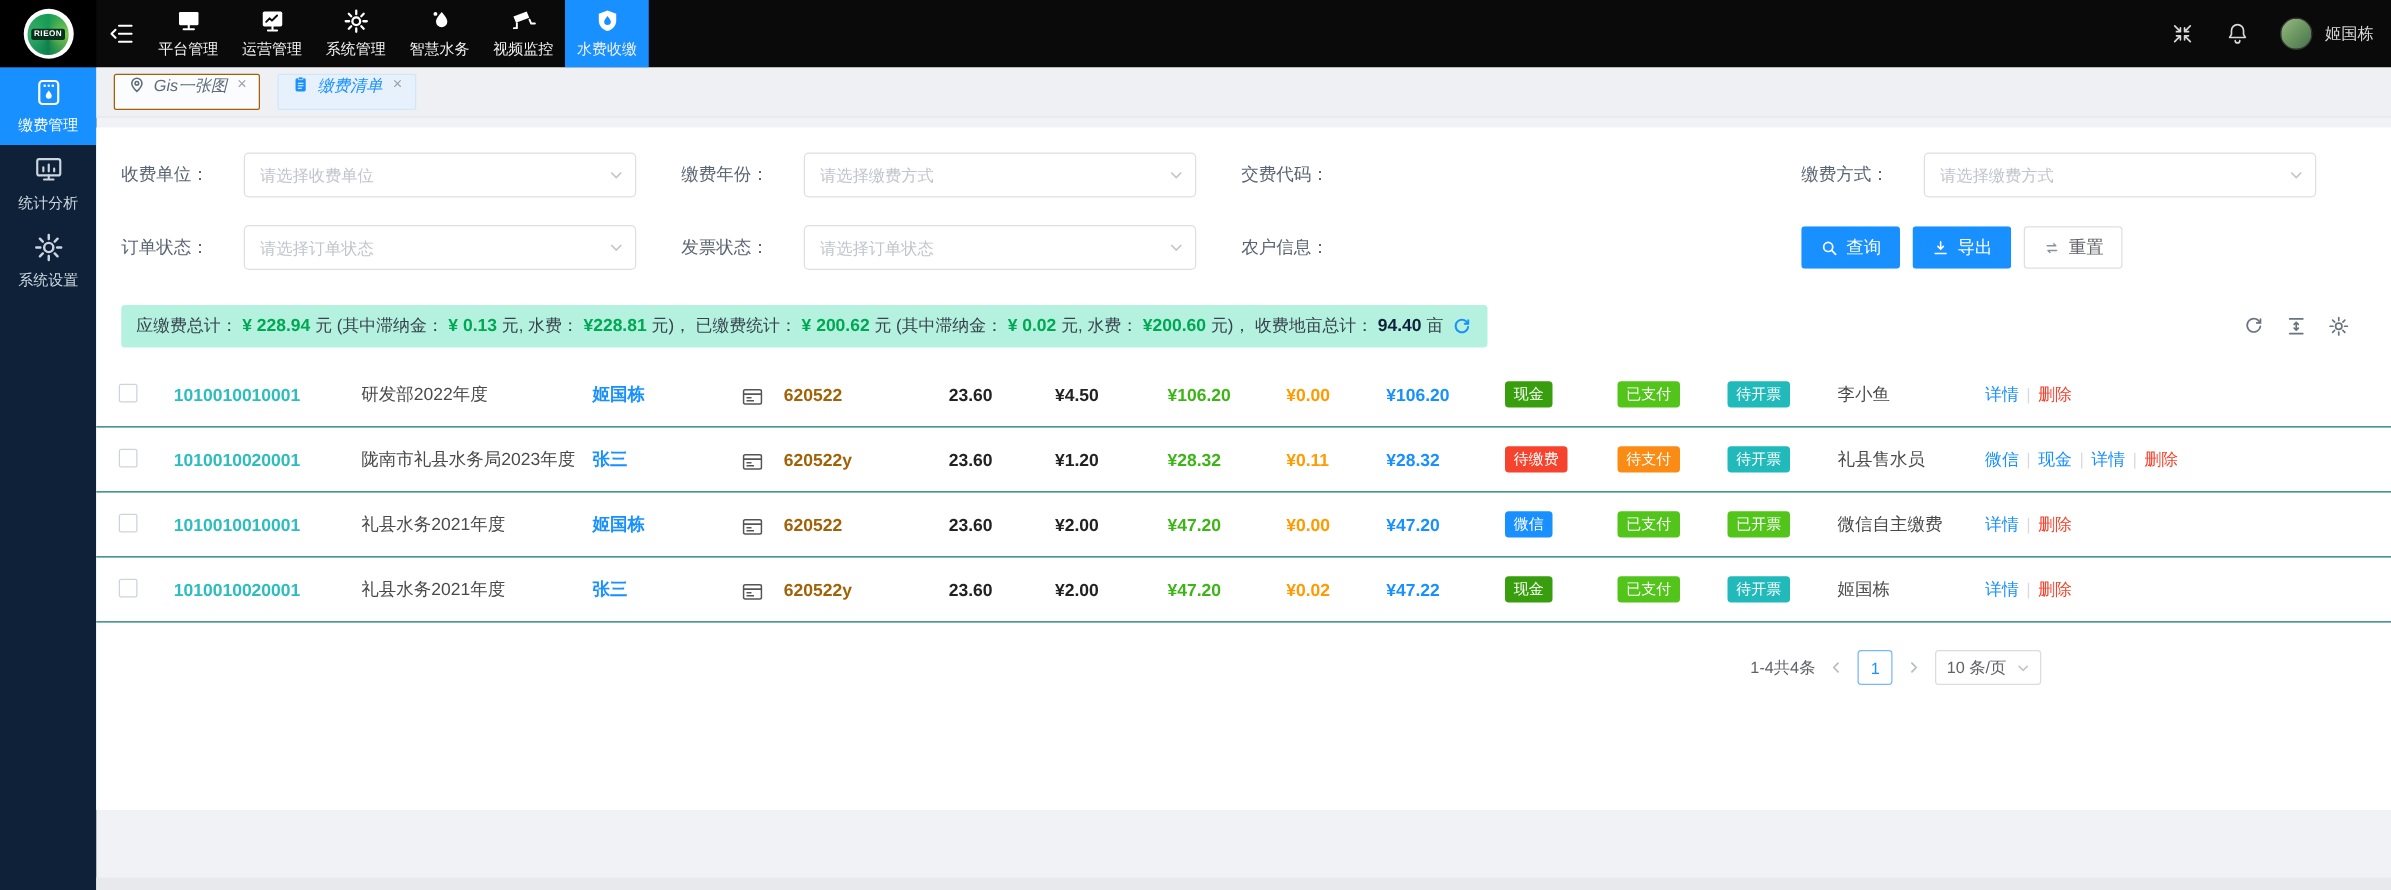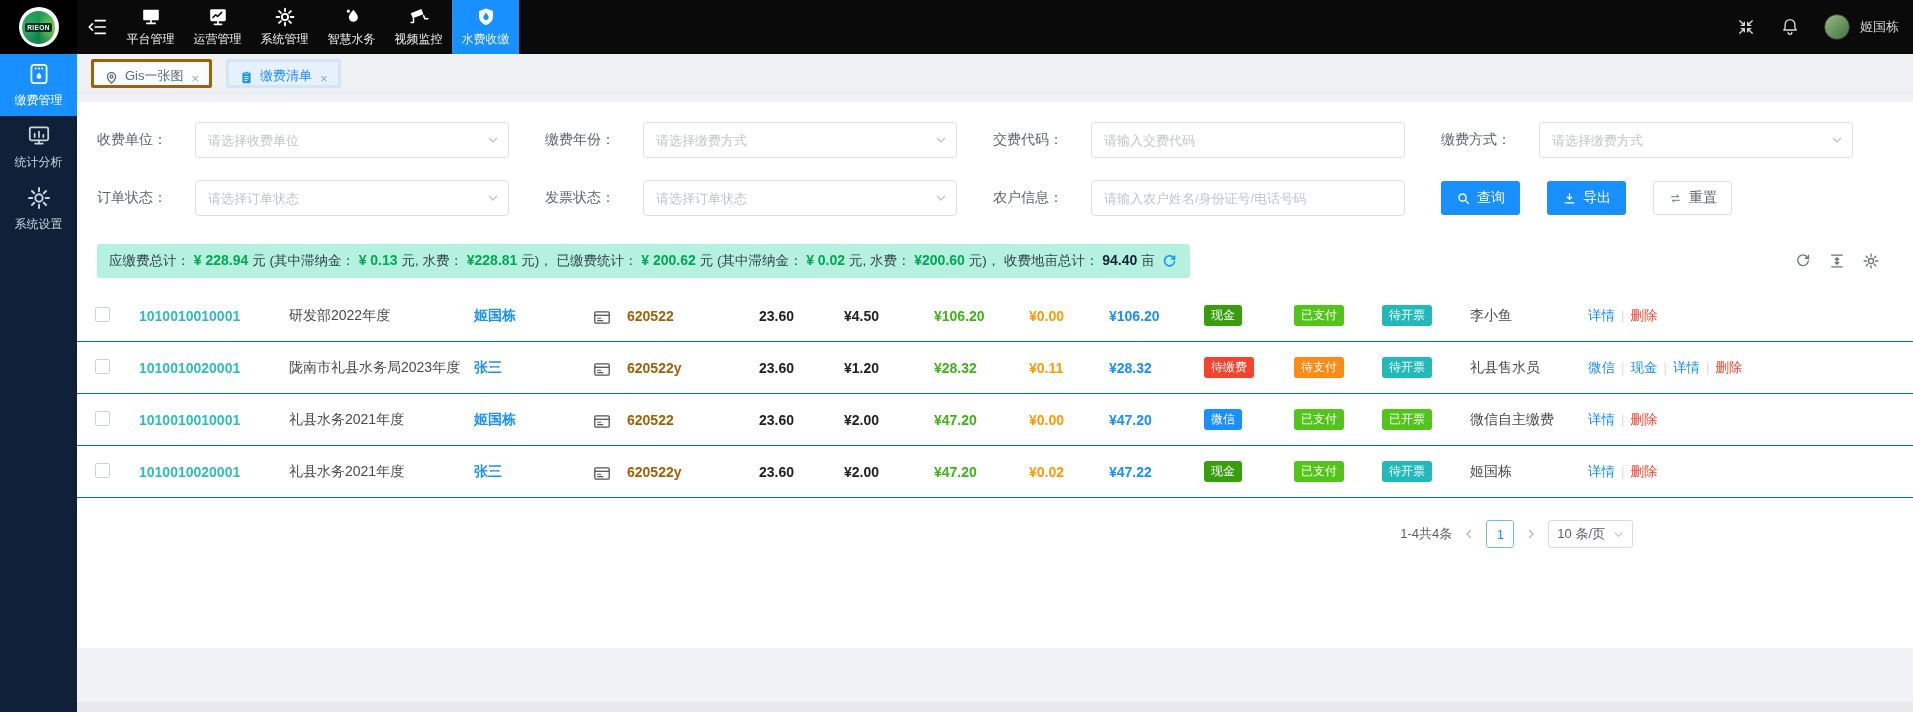--- a/index.html
+++ b/index.html
@@ -27,36 +27,36 @@
   .layout { display:flex; height:658px; }
   .sidebar { width:77px; background:#0e2138; flex:none; }
   .side-item { height:62px; display:flex; flex-direction:column; align-items:center; justify-content:center; gap:5px; cursor:pointer; }
   .side-item .lbl { font-size:12px; color:#cdd6e0; white-space:nowrap; }
   .side-item.active { background:#1890ff; }
   .side-item.active .lbl { color:#fff; }
   .main { flex:1; display:flex; flex-direction:column; min-width:0; }
 
   
   .tabbar { height:40px; background:#eef0f4; border-bottom:1px solid #e4e7ed; display:flex; align-items:center; padding-left:14px; gap:14px; }
-  .tab { height:29px; display:flex; align-items:flex-end; gap:6px; padding:0 10px; background:#fbfcfd; border:3px solid #a16207; border-radius:2px; font-size:13px; color:#5f6b7a; cursor:pointer; white-space:nowrap; }
+  .tab { height:29px; display:flex; align-items:flex-start; gap:6px; padding:0 10px; background:#fbfcfd; border:1px solid #a16207; border-radius:2px; font-size:13px; color:#5f6b7a; cursor:pointer; white-space:nowrap;font-style:italic; }
   .tab.active { background:#e6f1fc; border-color:#d2e6fa; color:#1890ff; }
   .tab .close { font-size:13px; color:#9aa3ad; margin-left:2px; cursor:pointer; line-height:1; }
 
   
   .panel { background:#fff; margin-top:8px; height:546px; position:relative; }
 
   .filter-grid { display:grid; grid-template-columns:repeat(4,1fr); column-gap:36px; row-gap:22px; padding:20px 60px 0 20px; }
   .f-item { display:flex; align-items:center; }
   .f-label { width:84px; flex:none; text-align:left; margin-right:14px; font-size:14px; color:#5a6472; white-space:nowrap; }
   .f-control { position:relative; flex:1; }
   .f-control input { width:100%; height:36px; border:1px solid #dcdfe6; border-radius:4px; padding:0 30px 0 12px; font-size:13px; color:#606266; font-family:inherit; background:#fff; outline:none; }
   .f-control input::placeholder { color:#c0c4cc; }
   .f-control.plain input { padding-right:12px; }
   .chev { position:absolute; right:10px; top:13px; }
-  .btn-cell { display:flex; align-items:center; gap:27px; }
+  .btn-cell { display:flex; align-items:center; gap:10px; }
   .btn { height:34px; border-radius:3px; display:flex; align-items:center; gap:6px; padding:0 14px; font-size:14px; cursor:pointer; border:1px solid transparent; white-space:nowrap; }
   .btn.primary { background:#1890ff; color:#fff; }
   .btn.ghost { background:#fff; border-color:#dcdfe6; color:#606266; }
 
   
   .summary-row { display:flex; align-items:center; margin:28px 33px 0 20px; }
   .summary-bar { background:#b4f2df; border-radius:3px; height:34px; display:flex; align-items:center; padding:0 12px; font-size:13.5px; white-space:nowrap; }
   .summary-bar .sp-lab { color:#37424e; }
   .summary-bar .sp-grn { color:#00a854; font-weight:bold; font-size:14px; }
   .summary-bar .sp-num { color:#10223a; font-weight:bold; font-size:14px; }
@@ -233,21 +233,20 @@
         </div>
         <div class="f-item">
           <span class="f-label">缴费年份：</span>
           <div class="f-control"><input readonly="" placeholder="请选择缴费方式" style="">
             <svg class="chev" width="12" height="10" viewBox="0 0 12 10" fill="none" stroke="#c0c4cc" stroke-width="1.3">
                 <path d="M2 3l4 4 4-4"></path>
               </svg></div>
         </div>
         <div class="f-item">
           <span class="f-label">交费代码：</span>
-          <div class="f-control plain"><input placeholder="请输入交费代码" style=""></div>
         </div>
         <div class="f-item">
           <span class="f-label">缴费方式：</span>
           <div class="f-control"><input readonly="" placeholder="请选择缴费方式" style="">
             <svg class="chev" width="12" height="10" viewBox="0 0 12 10" fill="none" stroke="#c0c4cc" stroke-width="1.3">
                 <path d="M2 3l4 4 4-4"></path>
               </svg></div>
         </div>
         <div class="f-item">
           <span class="f-label">订单状态：</span>
@@ -258,21 +257,20 @@
         </div>
         <div class="f-item">
           <span class="f-label">发票状态：</span>
           <div class="f-control"><input readonly="" placeholder="请选择订单状态" style="">
             <svg class="chev" width="12" height="10" viewBox="0 0 12 10" fill="none" stroke="#c0c4cc" stroke-width="1.3">
                 <path d="M2 3l4 4 4-4"></path>
               </svg></div>
         </div>
         <div class="f-item">
           <span class="f-label">农户信息：</span>
-          <div class="f-control plain"><input placeholder="请输入农户姓名/身份证号/电话号码" style=""></div>
         </div>
         <div class="btn-cell">
           <div class="btn primary">
             <svg width="15" height="15" viewBox="0 0 24 24" fill="none" stroke="#fff" stroke-width="2.2" stroke-linecap="round">
                 <circle cx="10.5" cy="10.5" r="5.8"></circle>
                 <path d="M15 15l5 5"></path>
               </svg>
             <span>查询</span>
           </div>
           <div class="btn primary">

